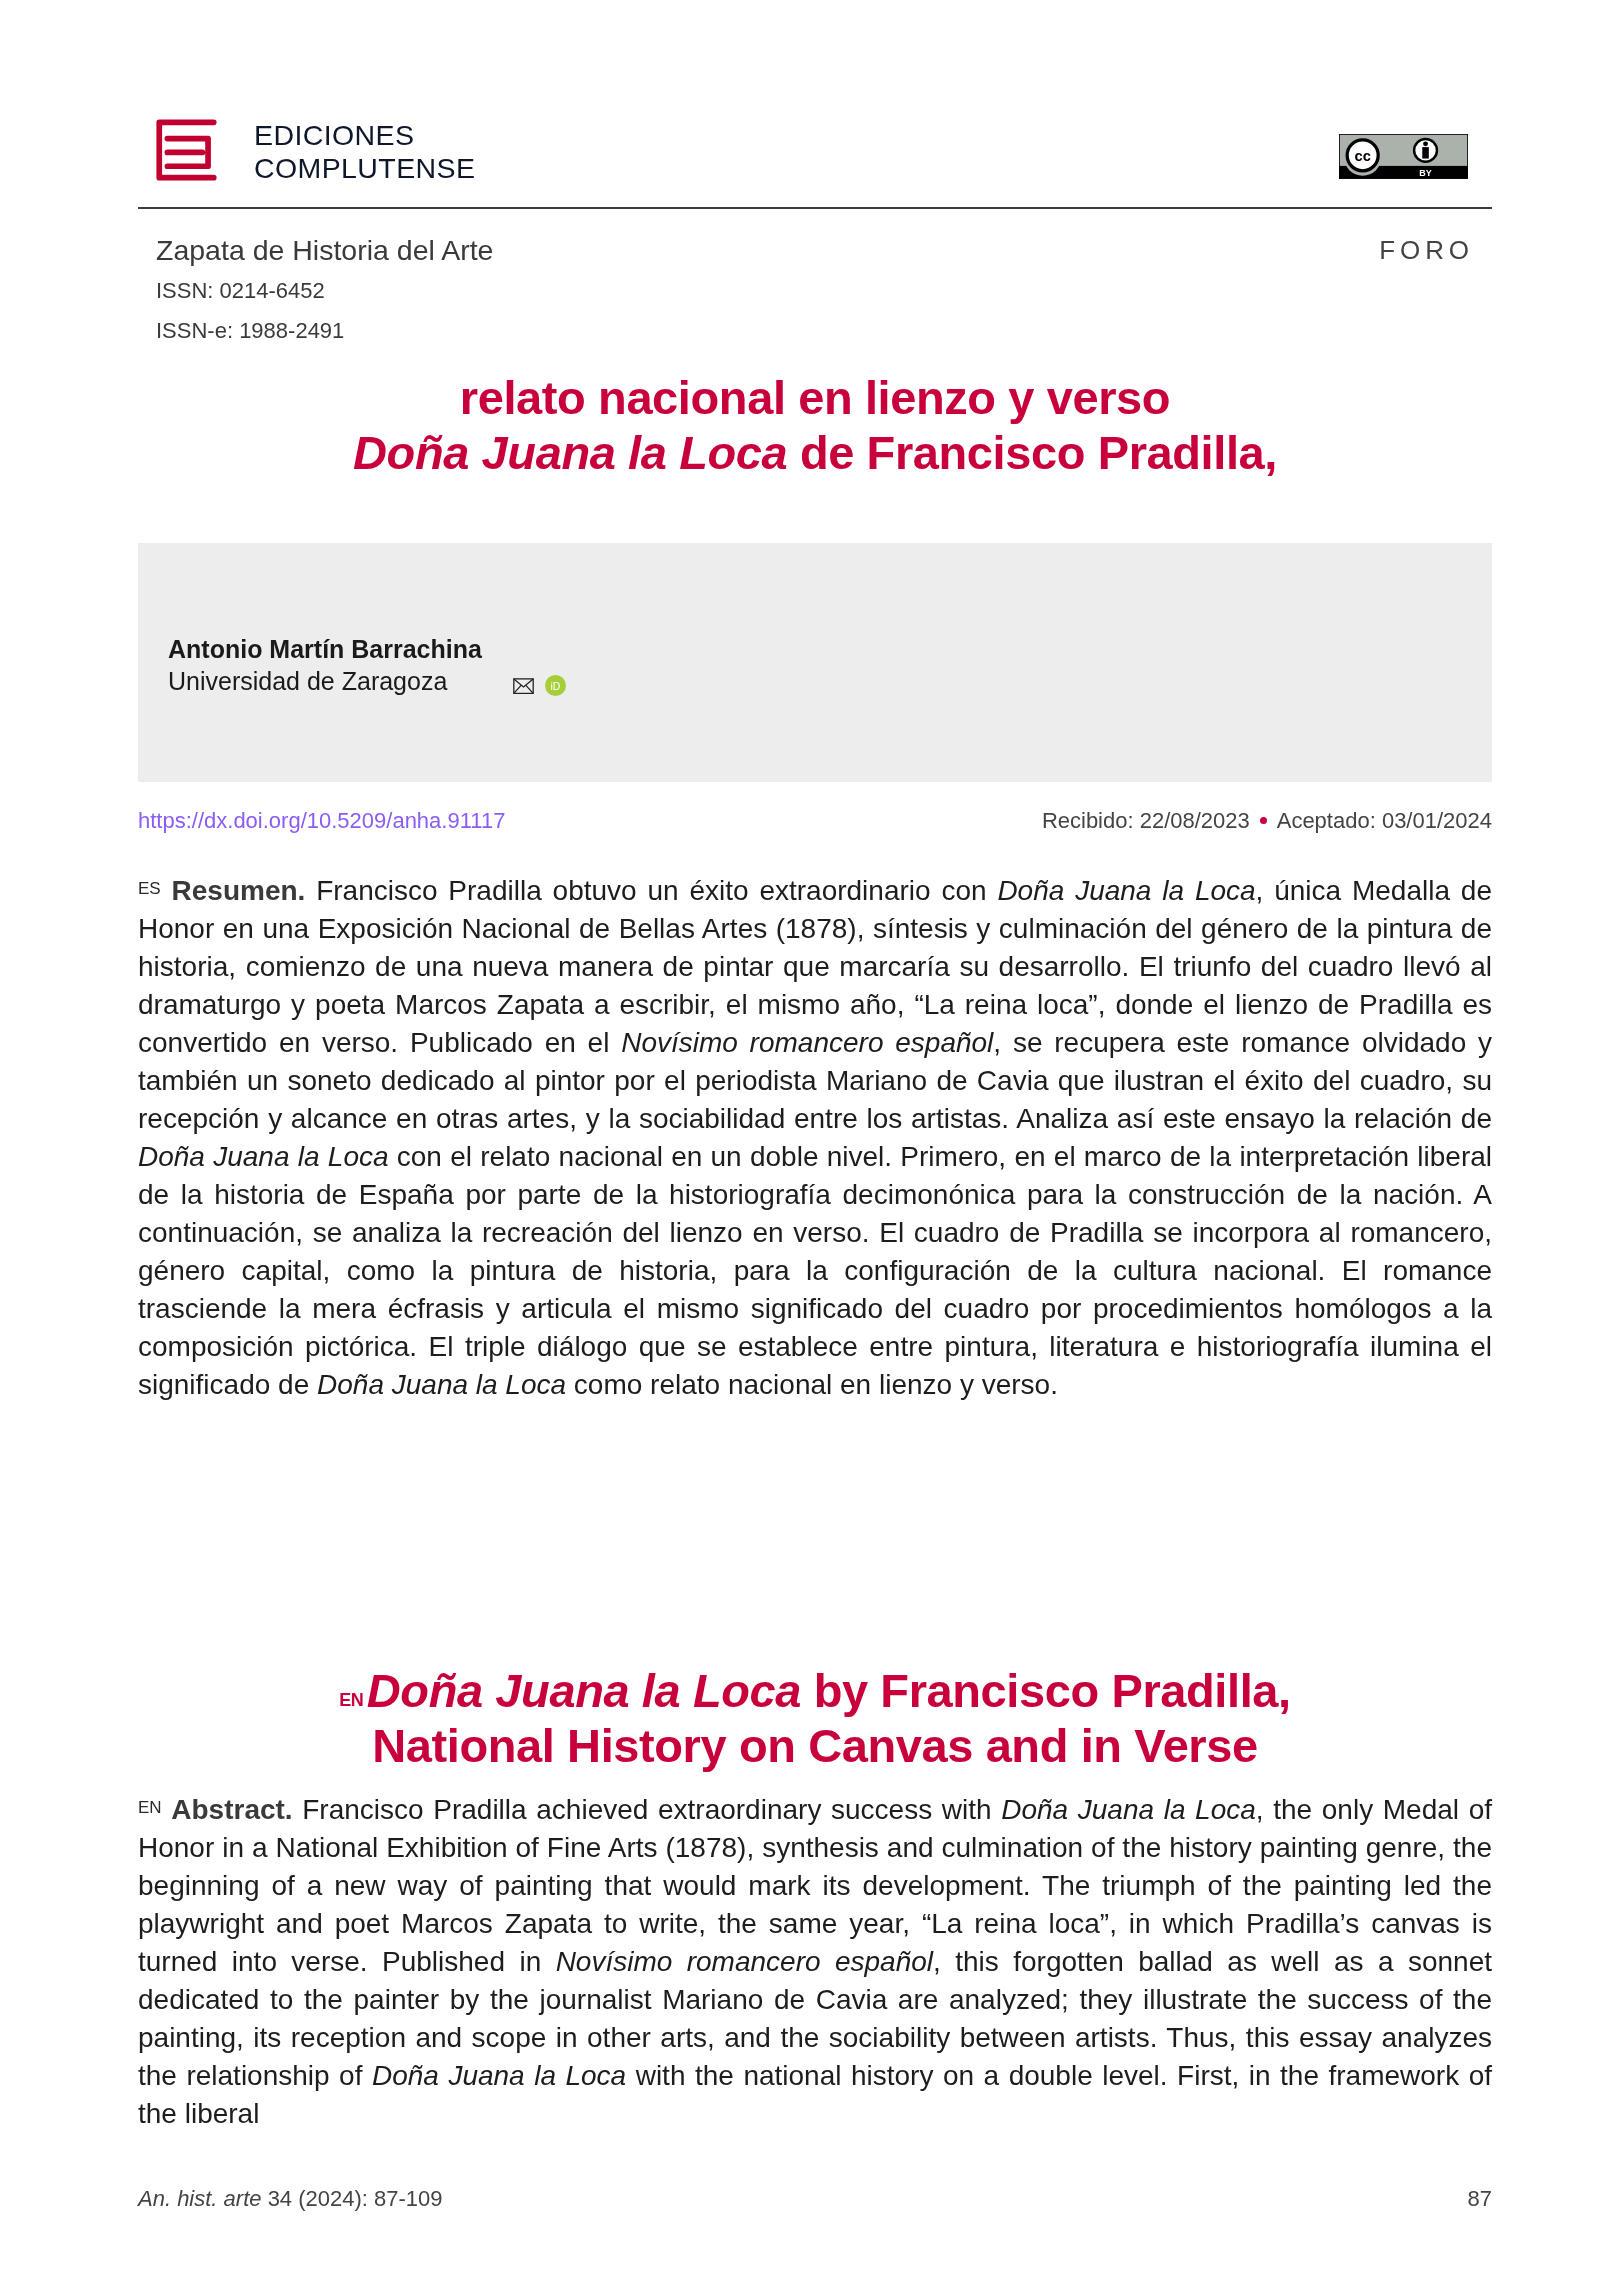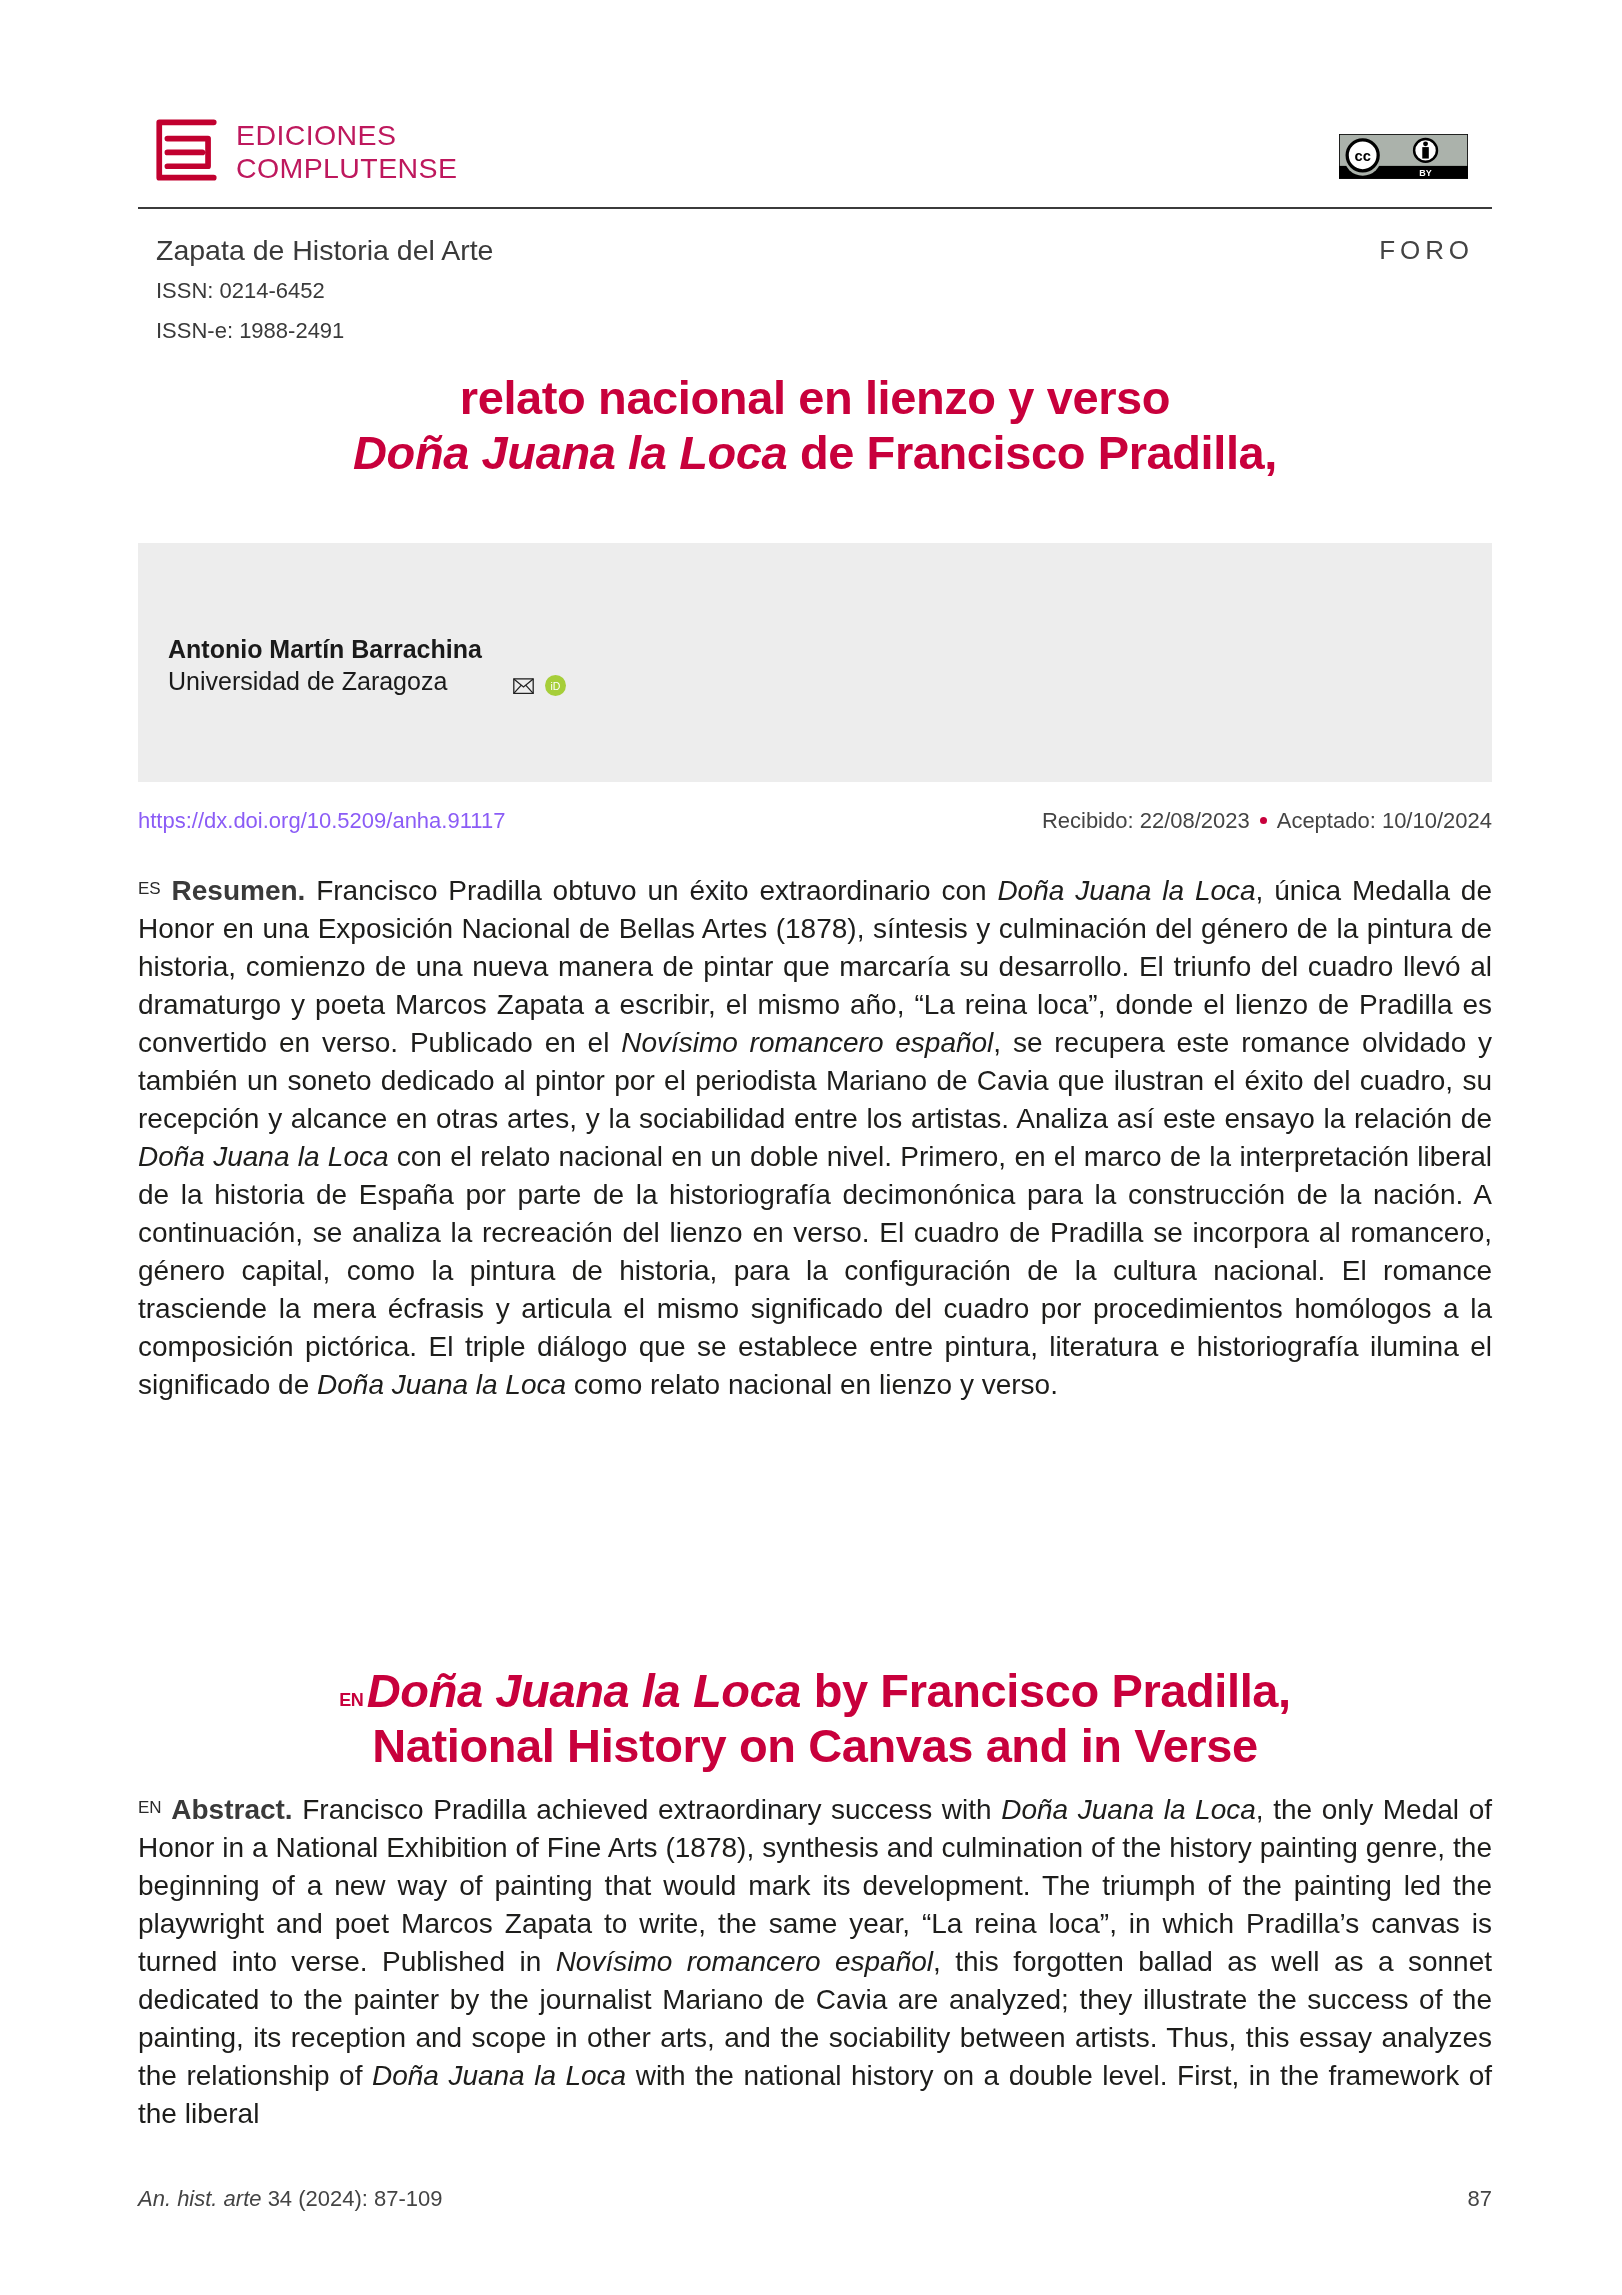--- a/index.html
+++ b/index.html
@@ -4,21 +4,21 @@
   <style>
     html, body { margin: 0; padding: 0; background: #ffffff; }
     body {
       width: 1622px; height: 2295px; position: relative; overflow: hidden;
       font-family: "Liberation Sans", "DejaVu Sans", sans-serif; color: #1d1d1b;
     }
     .abs { position: absolute; }
 
     
     #logo { left: 156px; top: 119px; width: 61px; height: 62px; }
-    .pub-name { left: 236px; top: 119px; font-size: 28.5px; line-height: 33px; color: #be185d; letter-spacing: 0.4px; }
+    .pub-name { left: 254px; top: 119px; font-size: 28.5px; line-height: 33px; color: #0f172a; letter-spacing: 0.4px; }
     #cc-badge { left: 1339px; top: 134px; width: 129px; height: 45px; }
     .rule { left: 138px; top: 207px; width: 1354px; height: 2.4px; background: #3b3b3b; }
 
     .journal { left: 156px; top: 234px; font-size: 28.5px; color: #3a3a3a; }
     .journal b { font-weight: normal; }
     .issn { left: 156px; font-size: 22px; color: #3a3a3a; }
     .section { right: 148px; top: 235px; font-size: 26px; letter-spacing: 4.9px; color: #444; }
 
     
     .title {
@@ -105,21 +105,21 @@
   <rect x="1" y="1" width="24" height="18" fill="none" stroke="#222" stroke-width="1.6"></rect>
   <path d="M1 1 L13 11 L25 1 M1 19 L10 9 M25 19 L16 9" fill="none" stroke="#222" stroke-width="1.6"></path>
 </svg>
 <svg id="orcid-icon" class="abs" viewBox="0 0 26 26">
   <circle cx="13" cy="13" r="13" fill="#a6ce39"></circle>
   <text x="13" y="18" text-anchor="middle" font-family="Liberation Sans, sans-serif" font-size="13" fill="#fff">iD</text>
 </svg>
 
 <div class="abs doi">https://dx.doi.org/10.5209/anha.91117</div>
 <div class="abs dates">
-  <span>Recibido: 22/08/2023</span><span class="dot"></span><span>Aceptado: 10/10/2024</span>
+  <span>Recibido: 22/08/2023</span><span class="dot"></span><span>Aceptado: 03/01/2024</span>
 </div>
 
 <div class="abs para" style="top:872px;">
   <span class="lang">ES</span>
   <span class="lead">Resumen.</span><span> Francisco Pradilla obtuvo un éxito extraordinario con </span><i>Doña Juana la Loca</i><span>, única Medalla de Honor en una Exposición Nacional de Bellas Artes (1878), síntesis y culminación del género de la pintura de historia, comienzo de una nueva manera de pintar que marcaría su desarrollo. El triunfo del cuadro llevó al dramaturgo y poeta Marcos Zapata a escribir, el mismo año, “La reina loca”, donde el lienzo de Pradilla es convertido en verso. Publicado en el </span><i>Novísimo romancero español</i><span>, se recupera este romance olvidado y también un soneto dedicado al pintor por el periodista Mariano de Cavia que ilustran el éxito del cuadro, su recepción y alcance en otras artes, y la sociabilidad entre los artistas. Analiza así este ensayo la relación de </span><i>Doña Juana la Loca</i><span> con el relato nacional en un doble nivel. Primero, en el marco de la interpretación liberal de la historia de España por parte de la historiografía decimonónica para la construcción de la nación. A continuación, se analiza la recreación del lienzo en verso. El cuadro de Pradilla se incorpora al romancero, género capital, como la pintura de historia, para la configuración de la cultura nacional. El romance trasciende la mera écfrasis y articula el mismo significado del cuadro por procedimientos homólogos a la composición pictórica. El triple diálogo que se establece entre pintura, literatura e historiografía ilumina el significado de </span><i>Doña Juana la Loca</i><span> como relato nacional en lienzo y verso.</span>
 </div>
 
 <div class="abs title title-en">
   <div><span class="lang-small">EN</span><i>Doña Juana la Loca</i><span> by Francisco Pradilla,</span></div>
   <div>National History on Canvas and in Verse</div>

